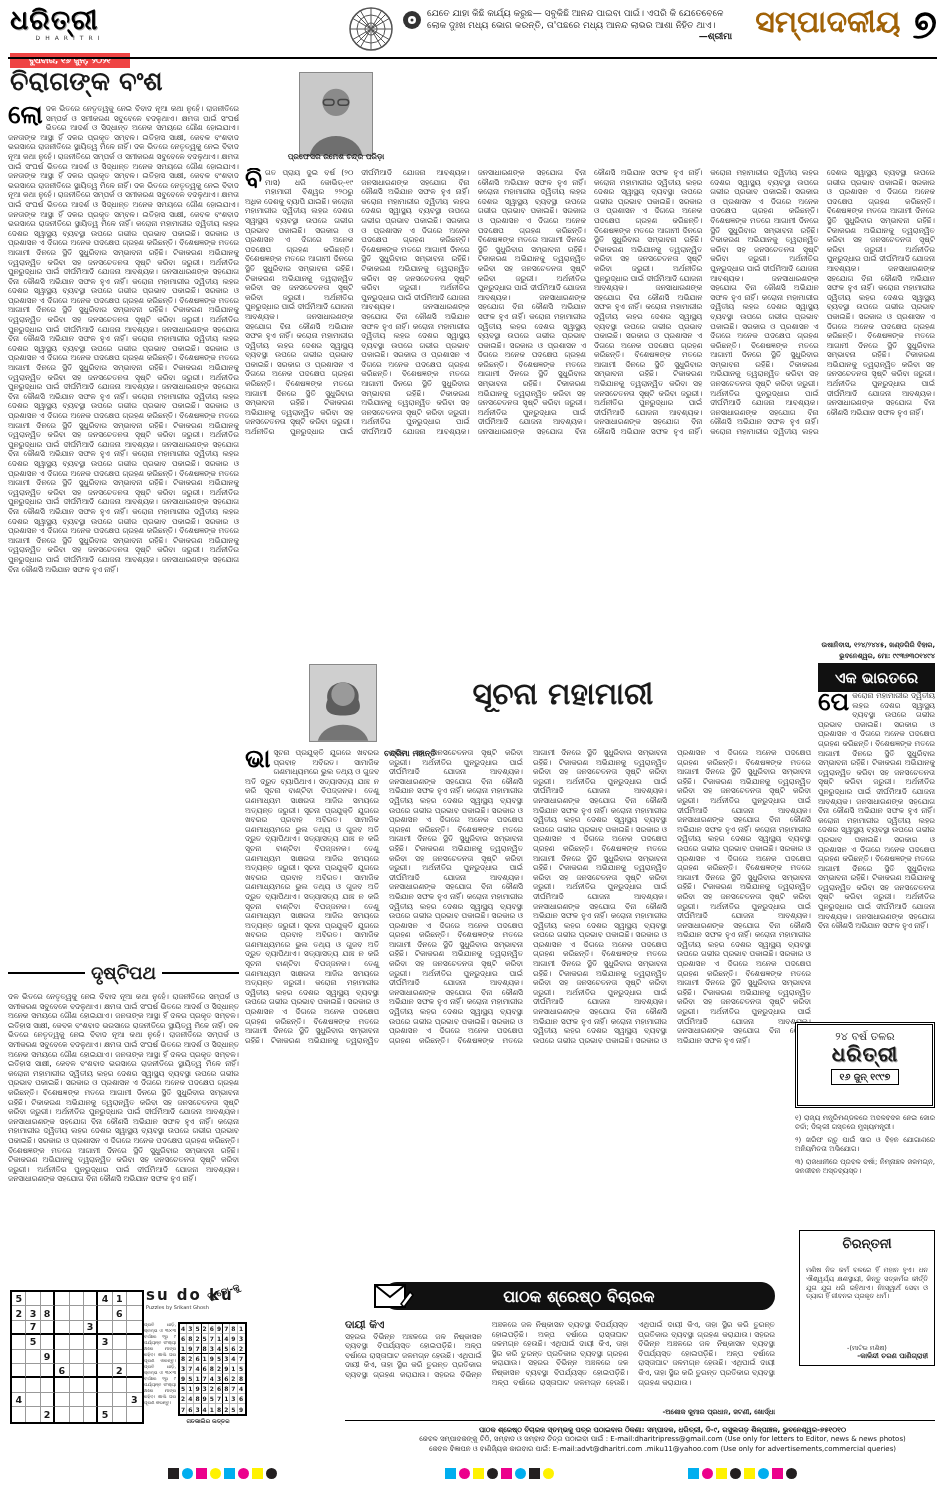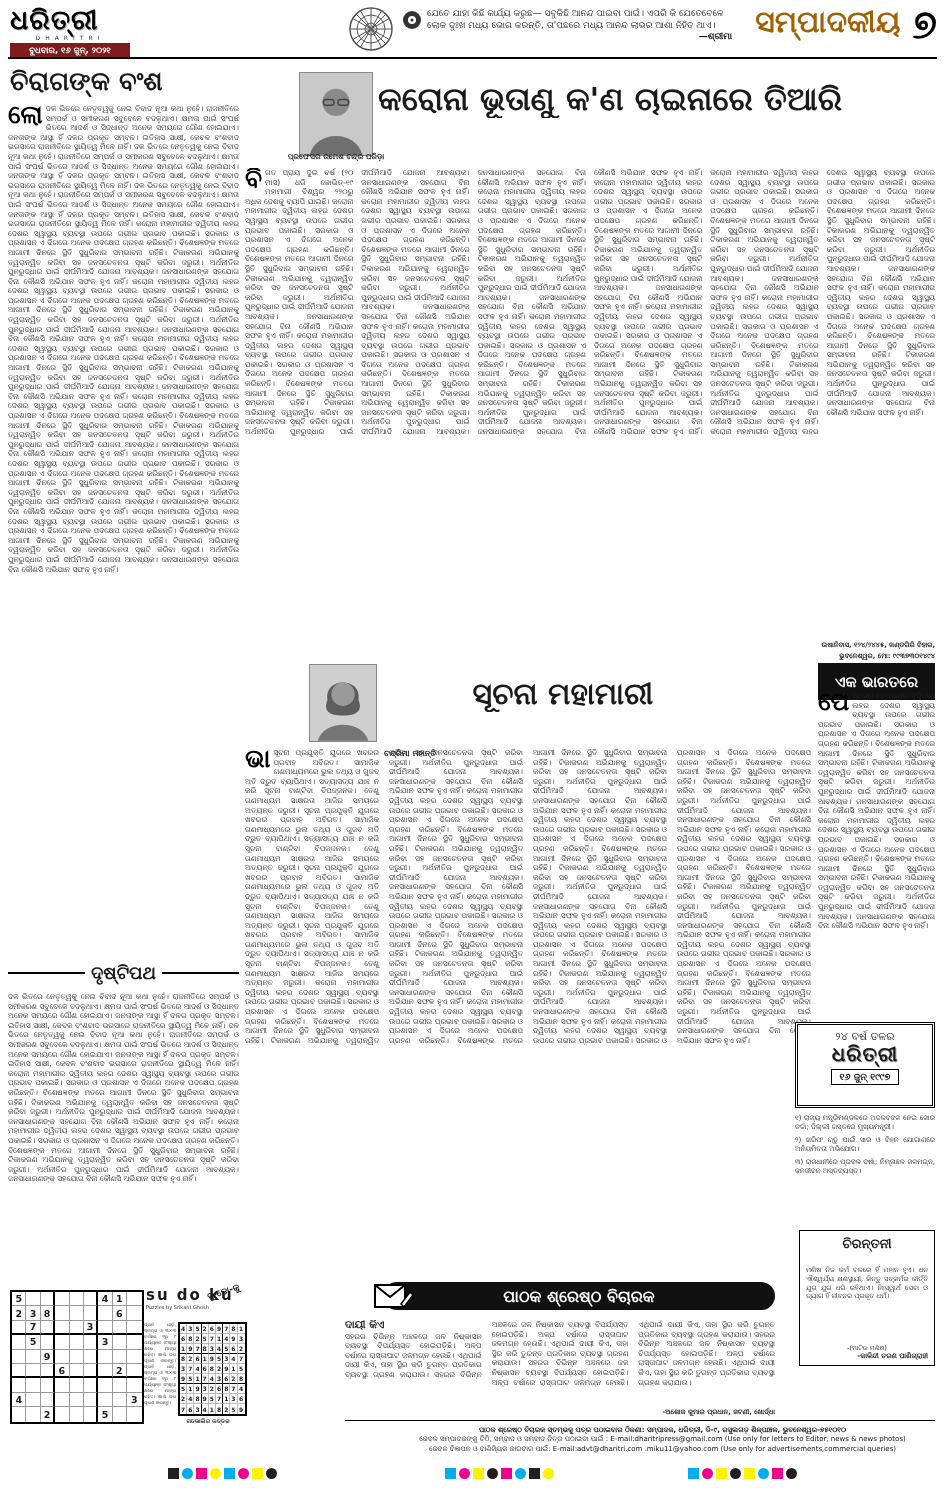--- a/index.html
+++ b/index.html
@@ -11,21 +11,21 @@
     font-family: "DejaVu Sans", sans-serif;
   }
   .abs { position:absolute; }
   .small { font-size:7.5px; line-height:9.6px; text-align:justify; color:#222; overflow:hidden; }
   .dropcap { float:left; font-size:25px; line-height:22px; font-weight:bold; padding:0 3px 0 0; color:#000; }
 
   
   .logo-block { left:10px; top:6px; width:120px; }
   .logo-text { font-size:27px; font-weight:bold; letter-spacing:1px; color:#000; text-shadow:1px 1px 0 #aaa; line-height:28px; }
   .logo-sub { font-size:6px; letter-spacing:5px; text-align:center; color:#333; }
-  .logo-date { background:#7f1d1d; color:#fff; font-size:8.5px; text-align:center; padding:2px 0; margin-top:2px; font-weight:bold; }
+  .logo-date { background:#ef4444; color:#fff; font-size:8.5px; text-align:center; padding:2px 0; margin-top:12px; font-weight:bold; }
   .emblem { left:348px; top:6px; width:46px; height:46px; }
   .quote-wrap { left:402px; top:8px; width:330px; font-size:9px; line-height:11.5px; color:#111; }
   .quote-icon { float:left; width:20px; height:20px; margin:2px 5px 0 0; }
   .quote-attr { text-align:right; font-weight:bold; font-size:9px; }
   .section-wrap { right:8px; top:4px; display:flex; align-items:flex-start; gap:12px; }
   .section-title { font-size:30px; font-weight:bold; color:#a16207; white-space:nowrap; }
   .page-no { font-size:40px; font-weight:bold; color:#000; line-height:40px; }
   .mast-rule { left:8px; top:57px; width:929px; height:2px; background:#000; }
 
   
@@ -33,21 +33,21 @@
   .a1-body { left:8px; top:104px; width:231px; height:854px; }
 
   
   .photo-man { left:299px; top:72px; width:74px; height:84px; border:1px solid #888; background:linear-gradient(#d6d6d6,#a8a8a8); }
   .byline1 { left:272px; top:152px; width:128px; font-size:7.5px; font-weight:bold; text-align:center; white-space:nowrap; overflow:hidden; }
   .a2-title { left:378px; top:80px; width:557px; font-size:32px; font-weight:bold; white-space:nowrap; overflow:hidden; }
   .a2-body { left:245px; top:168px; width:690px; height:468px; column-count:6; column-gap:8px; }
   .a2-footer { left:818px; top:640px; width:117px; font-size:6.8px; line-height:11px; font-weight:bold; text-align:right; }
 
   
-  .ekb-banner { left:818px; top:663px; width:117px; height:37px; background:#111; color:#fff; font-size:15px; font-weight:bold;
+  .ekb-banner { left:818px; top:663px; width:117px; height:29px; background:#111; color:#fff; font-size:15px; font-weight:bold;
                 display:flex; align-items:center; justify-content:center; white-space:nowrap; overflow:hidden; }
   .ekb-body { left:818px; top:691px; width:117px; height:326px; }
 
   
   .photo-woman { left:309px; top:664px; width:68px; height:78px; border:1px solid #888; background:linear-gradient(#d9d9d9,#a3a3a3); }
   .byline2 { left:384px; top:749px; width:130px; font-size:8px; font-weight:bold; white-space:nowrap; overflow:hidden; }
   .a3-title { left:398px; top:676px; width:330px; font-size:30px; font-weight:bold; text-align:center; white-space:nowrap; overflow:hidden; }
   .a3-body { left:245px; top:748px; width:566px; height:524px; column-count:4; column-gap:10px; }
 
   
@@ -163,21 +163,20 @@
   <div class="abs photo-man">
     <svg viewBox="0 0 74 84" width="72" height="82">
       <rect width="74" height="84" fill="#c9c9c9"></rect>
       <circle cx="37" cy="30" r="14" fill="#8a8a8a"></circle>
       <rect x="24" y="27" width="11" height="6" rx="3" fill="none" stroke="#444" stroke-width="1.5"></rect>
       <rect x="39" y="27" width="11" height="6" rx="3" fill="none" stroke="#444" stroke-width="1.5"></rect>
       <path d="M10 84 C16 58 58 58 64 84 Z" fill="#6f6f6f"></path>
     </svg>
   </div>
   <div class="abs byline1">ପ୍ରଫେସର ରମେଶ ଚନ୍ଦ୍ର ପରିଡ଼ା</div>
-  <div class="abs a2-title">କରୋନା ଭୂତାଣୁ କ'ଣ ଚାଇନାରେ ତିଆରି</div>
   <div class="abs small a2-body">
     <span class="dropcap">ବି</span><span>ଗତ ପ୍ରାୟ ଦୁଇ ବର୍ଷ (୨୦ ମାସ) ଧରି କୋଭିଡ୍-୧୯ ମହାମାରୀ ବିଶ୍ୱର ୨୨୦ରୁ ଅଧିକ ଦେଶକୁ ବ୍ୟାପି ଯାଇଛି। </span><span>କରୋନା ମହାମାରୀର ଦ୍ୱିତୀୟ ଲହର ଦେଶର ସ୍ୱାସ୍ଥ୍ୟ ବ୍ୟବସ୍ଥା ଉପରେ ଗଭୀର ପ୍ରଭାବ ପକାଇଛି। ସରକାର ଓ ପ୍ରଶାସନ ଏ ଦିଗରେ ଅନେକ ପଦକ୍ଷେପ ଗ୍ରହଣ କରିଛନ୍ତି। ବିଶେଷଜ୍ଞଙ୍କ ମତରେ ଆଗାମୀ ଦିନରେ ସ୍ଥିତି ସୁଧୁରିବାର ସମ୍ଭାବନା ରହିଛି। ଟିକାକରଣ ଅଭିଯାନକୁ ତ୍ୱରାନ୍ୱିତ କରିବା ସହ ଜନସଚେତନତା ସୃଷ୍ଟି କରିବା ଜରୁରୀ। ଅର୍ଥନୀତିର ପୁନରୁଦ୍ଧାର ପାଇଁ ଦୀର୍ଘମିଆଦି ଯୋଜନା ଆବଶ୍ୟକ। ଜନସାଧାରଣଙ୍କ ସହଯୋଗ ବିନା କୌଣସି ଅଭିଯାନ ସଫଳ ହୁଏ ନାହିଁ। କରୋନା ମହାମାରୀର ଦ୍ୱିତୀୟ ଲହର ଦେଶର ସ୍ୱାସ୍ଥ୍ୟ ବ୍ୟବସ୍ଥା ଉପରେ ଗଭୀର ପ୍ରଭାବ ପକାଇଛି। ସରକାର ଓ ପ୍ରଶାସନ ଏ ଦିଗରେ ଅନେକ ପଦକ୍ଷେପ ଗ୍ରହଣ କରିଛନ୍ତି। ବିଶେଷଜ୍ଞଙ୍କ ମତରେ ଆଗାମୀ ଦିନରେ ସ୍ଥିତି ସୁଧୁରିବାର ସମ୍ଭାବନା ରହିଛି। ଟିକାକରଣ ଅଭିଯାନକୁ ତ୍ୱରାନ୍ୱିତ କରିବା ସହ ଜନସଚେତନତା ସୃଷ୍ଟି କରିବା ଜରୁରୀ। ଅର୍ଥନୀତିର ପୁନରୁଦ୍ଧାର ପାଇଁ ଦୀର୍ଘମିଆଦି ଯୋଜନା ଆବଶ୍ୟକ। ଜନସାଧାରଣଙ୍କ ସହଯୋଗ ବିନା କୌଣସି ଅଭିଯାନ ସଫଳ ହୁଏ ନାହିଁ। କରୋନା ମହାମାରୀର ଦ୍ୱିତୀୟ ଲହର ଦେଶର ସ୍ୱାସ୍ଥ୍ୟ ବ୍ୟବସ୍ଥା ଉପରେ ଗଭୀର ପ୍ରଭାବ ପକାଇଛି। ସରକାର ଓ ପ୍ରଶାସନ ଏ ଦିଗରେ ଅନେକ ପଦକ୍ଷେପ ଗ୍ରହଣ କରିଛନ୍ତି। ବିଶେଷଜ୍ଞଙ୍କ ମତରେ ଆଗାମୀ ଦିନରେ ସ୍ଥିତି ସୁଧୁରିବାର ସମ୍ଭାବନା ରହିଛି। ଟିକାକରଣ ଅଭିଯାନକୁ ତ୍ୱରାନ୍ୱିତ କରିବା ସହ ଜନସଚେତନତା ସୃଷ୍ଟି କରିବା ଜରୁରୀ। ଅର୍ଥନୀତିର ପୁନରୁଦ୍ଧାର ପାଇଁ ଦୀର୍ଘମିଆଦି ଯୋଜନା ଆବଶ୍ୟକ। ଜନସାଧାରଣଙ୍କ ସହଯୋଗ ବିନା କୌଣସି ଅଭିଯାନ ସଫଳ ହୁଏ ନାହିଁ। କରୋନା ମହାମାରୀର ଦ୍ୱିତୀୟ ଲହର ଦେଶର ସ୍ୱାସ୍ଥ୍ୟ ବ୍ୟବସ୍ଥା ଉପରେ ଗଭୀର ପ୍ରଭାବ ପକାଇଛି। ସରକାର ଓ ପ୍ରଶାସନ ଏ ଦିଗରେ ଅନେକ ପଦକ୍ଷେପ ଗ୍ରହଣ କରିଛନ୍ତି। ବିଶେଷଜ୍ଞଙ୍କ ମତରେ ଆଗାମୀ ଦିନରେ ସ୍ଥିତି ସୁଧୁରିବାର ସମ୍ଭାବନା ରହିଛି। ଟିକାକରଣ ଅଭିଯାନକୁ ତ୍ୱରାନ୍ୱିତ କରିବା ସହ ଜନସଚେତନତା ସୃଷ୍ଟି କରିବା ଜରୁରୀ। ଅର୍ଥନୀତିର ପୁନରୁଦ୍ଧାର ପାଇଁ ଦୀର୍ଘମିଆଦି ଯୋଜନା ଆବଶ୍ୟକ। ଜନସାଧାରଣଙ୍କ ସହଯୋଗ ବିନା କୌଣସି ଅଭିଯାନ ସଫଳ ହୁଏ ନାହିଁ। କରୋନା ମହାମାରୀର ଦ୍ୱିତୀୟ ଲହର ଦେଶର ସ୍ୱାସ୍ଥ୍ୟ ବ୍ୟବସ୍ଥା ଉପରେ ଗଭୀର ପ୍ରଭାବ ପକାଇଛି। ସରକାର ଓ ପ୍ରଶାସନ ଏ ଦିଗରେ ଅନେକ ପଦକ୍ଷେପ ଗ୍ରହଣ କରିଛନ୍ତି। ବିଶେଷଜ୍ଞଙ୍କ ମତରେ ଆଗାମୀ ଦିନରେ ସ୍ଥିତି ସୁଧୁରିବାର ସମ୍ଭାବନା ରହିଛି। ଟିକାକରଣ ଅଭିଯାନକୁ ତ୍ୱରାନ୍ୱିତ କରିବା ସହ ଜନସଚେତନତା ସୃଷ୍ଟି କରିବା ଜରୁରୀ। ଅର୍ଥନୀତିର ପୁନରୁଦ୍ଧାର ପାଇଁ ଦୀର୍ଘମିଆଦି ଯୋଜନା ଆବଶ୍ୟକ। ଜନସାଧାରଣଙ୍କ ସହଯୋଗ ବିନା କୌଣସି ଅଭିଯାନ ସଫଳ ହୁଏ ନାହିଁ। କରୋନା ମହାମାରୀର ଦ୍ୱିତୀୟ ଲହର ଦେଶର ସ୍ୱାସ୍ଥ୍ୟ ବ୍ୟବସ୍ଥା ଉପରେ ଗଭୀର ପ୍ରଭାବ ପକାଇଛି। ସରକାର ଓ ପ୍ରଶାସନ ଏ ଦିଗରେ ଅନେକ ପଦକ୍ଷେପ ଗ୍ରହଣ କରିଛନ୍ତି। ବିଶେଷଜ୍ଞଙ୍କ ମତରେ ଆଗାମୀ ଦିନରେ ସ୍ଥିତି ସୁଧୁରିବାର ସମ୍ଭାବନା ରହିଛି। ଟିକାକରଣ ଅଭିଯାନକୁ ତ୍ୱରାନ୍ୱିତ କରିବା ସହ ଜନସଚେତନତା ସୃଷ୍ଟି କରିବା ଜରୁରୀ। ଅର୍ଥନୀତିର ପୁନରୁଦ୍ଧାର ପାଇଁ ଦୀର୍ଘମିଆଦି ଯୋଜନା ଆବଶ୍ୟକ। ଜନସାଧାରଣଙ୍କ ସହଯୋଗ ବିନା କୌଣସି ଅଭିଯାନ ସଫଳ ହୁଏ ନାହିଁ। କରୋନା ମହାମାରୀର ଦ୍ୱିତୀୟ ଲହର ଦେଶର ସ୍ୱାସ୍ଥ୍ୟ ବ୍ୟବସ୍ଥା ଉପରେ ଗଭୀର ପ୍ରଭାବ ପକାଇଛି। ସରକାର ଓ ପ୍ରଶାସନ ଏ ଦିଗରେ ଅନେକ ପଦକ୍ଷେପ ଗ୍ରହଣ କରିଛନ୍ତି। ବିଶେଷଜ୍ଞଙ୍କ ମତରେ ଆଗାମୀ ଦିନରେ ସ୍ଥିତି ସୁଧୁରିବାର ସମ୍ଭାବନା ରହିଛି। ଟିକାକରଣ ଅଭିଯାନକୁ ତ୍ୱରାନ୍ୱିତ କରିବା ସହ ଜନସଚେତନତା ସୃଷ୍ଟି କରିବା ଜରୁରୀ। ଅର୍ଥନୀତିର ପୁନରୁଦ୍ଧାର ପାଇଁ ଦୀର୍ଘମିଆଦି ଯୋଜନା ଆବଶ୍ୟକ। ଜନସାଧାରଣଙ୍କ ସହଯୋଗ ବିନା କୌଣସି ଅଭିଯାନ ସଫଳ ହୁଏ ନାହିଁ। କରୋନା ମହାମାରୀର ଦ୍ୱିତୀୟ ଲହର ଦେଶର ସ୍ୱାସ୍ଥ୍ୟ ବ୍ୟବସ୍ଥା ଉପରେ ଗଭୀର ପ୍ରଭାବ ପକାଇଛି। ସରକାର ଓ ପ୍ରଶାସନ ଏ ଦିଗରେ ଅନେକ ପଦକ୍ଷେପ ଗ୍ରହଣ କରିଛନ୍ତି। ବିଶେଷଜ୍ଞଙ୍କ ମତରେ ଆଗାମୀ ଦିନରେ ସ୍ଥିତି ସୁଧୁରିବାର ସମ୍ଭାବନା ରହିଛି। ଟିକାକରଣ ଅଭିଯାନକୁ ତ୍ୱରାନ୍ୱିତ କରିବା ସହ ଜନସଚେତନତା ସୃଷ୍ଟି କରିବା ଜରୁରୀ। ଅର୍ଥନୀତିର ପୁନରୁଦ୍ଧାର ପାଇଁ ଦୀର୍ଘମିଆଦି ଯୋଜନା ଆବଶ୍ୟକ। ଜନସାଧାରଣଙ୍କ ସହଯୋଗ ବିନା କୌଣସି ଅଭିଯାନ ସଫଳ ହୁଏ ନାହିଁ। କରୋନା ମହାମାରୀର ଦ୍ୱିତୀୟ ଲହର ଦେଶର ସ୍ୱାସ୍ଥ୍ୟ ବ୍ୟବସ୍ଥା ଉପରେ ଗଭୀର ପ୍ରଭାବ ପକାଇଛି। ସରକାର ଓ ପ୍ରଶାସନ ଏ ଦିଗରେ ଅନେକ ପଦକ୍ଷେପ ଗ୍ରହଣ କରିଛନ୍ତି। ବିଶେଷଜ୍ଞଙ୍କ ମତରେ ଆଗାମୀ ଦିନରେ ସ୍ଥିତି ସୁଧୁରିବାର ସମ୍ଭାବନା ରହିଛି। ଟିକାକରଣ ଅଭିଯାନକୁ ତ୍ୱରାନ୍ୱିତ କରିବା ସହ ଜନସଚେତନତା ସୃଷ୍ଟି କରିବା ଜରୁରୀ। ଅର୍ଥନୀତିର ପୁନରୁଦ୍ଧାର ପାଇଁ ଦୀର୍ଘମିଆଦି ଯୋଜନା ଆବଶ୍ୟକ। ଜନସାଧାରଣଙ୍କ ସହଯୋଗ ବିନା କୌଣସି ଅଭିଯାନ ସଫଳ ହୁଏ ନାହିଁ। କରୋନା ମହାମାରୀର ଦ୍ୱିତୀୟ ଲହର ଦେଶର ସ୍ୱାସ୍ଥ୍ୟ ବ୍ୟବସ୍ଥା ଉପରେ ଗଭୀର ପ୍ରଭାବ ପକାଇଛି। ସରକାର ଓ ପ୍ରଶାସନ ଏ ଦିଗରେ ଅନେକ ପଦକ୍ଷେପ ଗ୍ରହଣ କରିଛନ୍ତି। ବିଶେଷଜ୍ଞଙ୍କ ମତରେ ଆଗାମୀ ଦିନରେ ସ୍ଥିତି ସୁଧୁରିବାର ସମ୍ଭାବନା ରହିଛି। ଟିକାକରଣ ଅଭିଯାନକୁ ତ୍ୱରାନ୍ୱିତ କରିବା ସହ ଜନସଚେତନତା ସୃଷ୍ଟି କରିବା ଜରୁରୀ। ଅର୍ଥନୀତିର ପୁନରୁଦ୍ଧାର ପାଇଁ ଦୀର୍ଘମିଆଦି ଯୋଜନା ଆବଶ୍ୟକ। ଜନସାଧାରଣଙ୍କ ସହଯୋଗ ବିନା କୌଣସି ଅଭିଯାନ ସଫଳ ହୁଏ ନାହିଁ। କରୋନା ମହାମାରୀର ଦ୍ୱିତୀୟ ଲହର ଦେଶର ସ୍ୱାସ୍ଥ୍ୟ ବ୍ୟବସ୍ଥା ଉପରେ ଗଭୀର ପ୍ରଭାବ ପକାଇଛି। ସରକାର ଓ ପ୍ରଶାସନ ଏ ଦିଗରେ ଅନେକ ପଦକ୍ଷେପ ଗ୍ରହଣ କରିଛନ୍ତି। ବିଶେଷଜ୍ଞଙ୍କ ମତରେ ଆଗାମୀ ଦିନରେ ସ୍ଥିତି ସୁଧୁରିବାର ସମ୍ଭାବନା ରହିଛି। ଟିକାକରଣ ଅଭିଯାନକୁ ତ୍ୱରାନ୍ୱିତ କରିବା ସହ ଜନସଚେତନତା ସୃଷ୍ଟି କରିବା ଜରୁରୀ। ଅର୍ଥନୀତିର ପୁନରୁଦ୍ଧାର ପାଇଁ ଦୀର୍ଘମିଆଦି ଯୋଜନା ଆବଶ୍ୟକ। ଜନସାଧାରଣଙ୍କ ସହଯୋଗ ବିନା କୌଣସି ଅଭିଯାନ ସଫଳ ହୁଏ ନାହିଁ। କରୋନା ମହାମାରୀର ଦ୍ୱିତୀୟ ଲହର ଦେଶର ସ୍ୱାସ୍ଥ୍ୟ ବ୍ୟବସ୍ଥା ଉପରେ ଗଭୀର ପ୍ରଭାବ ପକାଇଛି। ସରକାର ଓ ପ୍ରଶାସନ ଏ ଦିଗରେ ଅନେକ ପଦକ୍ଷେପ ଗ୍ରହଣ କରିଛନ୍ତି। ବିଶେଷଜ୍ଞଙ୍କ ମତରେ ଆଗାମୀ ଦିନରେ ସ୍ଥିତି ସୁଧୁରିବାର ସମ୍ଭାବନା ରହିଛି। ଟିକାକରଣ ଅଭିଯାନକୁ ତ୍ୱରାନ୍ୱିତ କରିବା ସହ ଜନସଚେତନତା ସୃଷ୍ଟି କରିବା ଜରୁରୀ। ଅର୍ଥନୀତିର ପୁନରୁଦ୍ଧାର ପାଇଁ ଦୀର୍ଘମିଆଦି ଯୋଜନା ଆବଶ୍ୟକ। ଜନସାଧାରଣଙ୍କ ସହଯୋଗ ବିନା କୌଣସି ଅଭିଯାନ ସଫଳ ହୁଏ ନାହିଁ। </span>
   </div>
   <div class="abs a2-footer">ଉଷାନିବାସ, ୧୨୪/୨୪୪୫, ଖଣ୍ଡଗିରି ବିହାର, ଭୁବନେଶ୍ୱର, ମୋ: ୯୯୩୭୩୦୧୪୯୪</div>
 
   <div class="abs ekb-banner">ଏକ ଭାରତରେ</div>
   <div class="abs small ekb-body">
     <span class="dropcap">ପେ</span><span>କରୋନା ମହାମାରୀର ଦ୍ୱିତୀୟ ଲହର ଦେଶର ସ୍ୱାସ୍ଥ୍ୟ ବ୍ୟବସ୍ଥା ଉପରେ ଗଭୀର ପ୍ରଭାବ ପକାଇଛି। ସରକାର ଓ ପ୍ରଶାସନ ଏ ଦିଗରେ ଅନେକ ପଦକ୍ଷେପ ଗ୍ରହଣ କରିଛନ୍ତି। ବିଶେଷଜ୍ଞଙ୍କ ମତରେ ଆଗାମୀ ଦିନରେ ସ୍ଥିତି ସୁଧୁରିବାର ସମ୍ଭାବନା ରହିଛି। ଟିକାକରଣ ଅଭିଯାନକୁ ତ୍ୱରାନ୍ୱିତ କରିବା ସହ ଜନସଚେତନତା ସୃଷ୍ଟି କରିବା ଜରୁରୀ। ଅର୍ଥନୀତିର ପୁନରୁଦ୍ଧାର ପାଇଁ ଦୀର୍ଘମିଆଦି ଯୋଜନା ଆବଶ୍ୟକ। ଜନସାଧାରଣଙ୍କ ସହଯୋଗ ବିନା କୌଣସି ଅଭିଯାନ ସଫଳ ହୁଏ ନାହିଁ। କରୋନା ମହାମାରୀର ଦ୍ୱିତୀୟ ଲହର ଦେଶର ସ୍ୱାସ୍ଥ୍ୟ ବ୍ୟବସ୍ଥା ଉପରେ ଗଭୀର ପ୍ରଭାବ ପକାଇଛି। ସରକାର ଓ ପ୍ରଶାସନ ଏ ଦିଗରେ ଅନେକ ପଦକ୍ଷେପ ଗ୍ରହଣ କରିଛନ୍ତି। ବିଶେଷଜ୍ଞଙ୍କ ମତରେ ଆଗାମୀ ଦିନରେ ସ୍ଥିତି ସୁଧୁରିବାର ସମ୍ଭାବନା ରହିଛି। ଟିକାକରଣ ଅଭିଯାନକୁ ତ୍ୱରାନ୍ୱିତ କରିବା ସହ ଜନସଚେତନତା ସୃଷ୍ଟି କରିବା ଜରୁରୀ। ଅର୍ଥନୀତିର ପୁନରୁଦ୍ଧାର ପାଇଁ ଦୀର୍ଘମିଆଦି ଯୋଜନା ଆବଶ୍ୟକ। ଜନସାଧାରଣଙ୍କ ସହଯୋଗ ବିନା କୌଣସି ଅଭିଯାନ ସଫଳ ହୁଏ ନାହିଁ। </span>
   </div>
 

